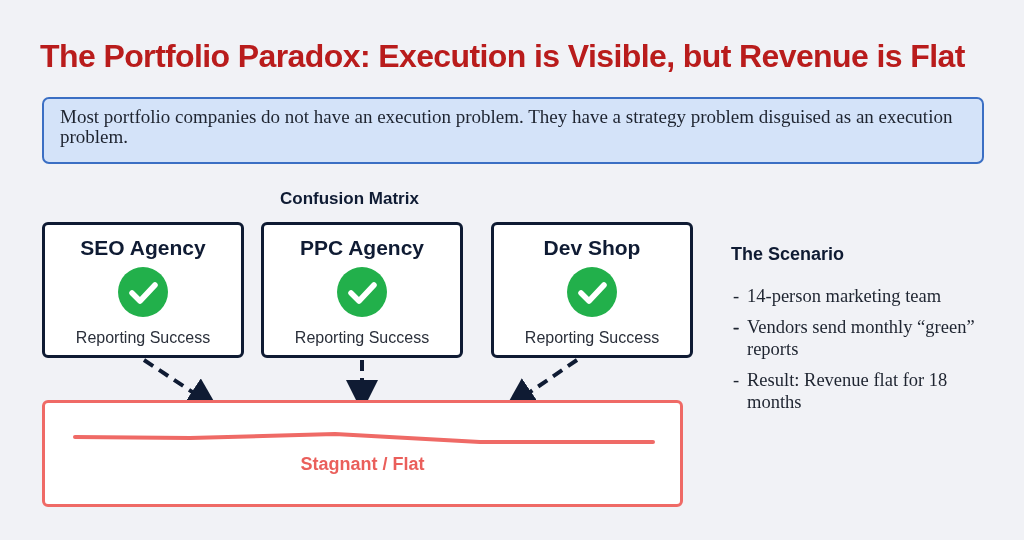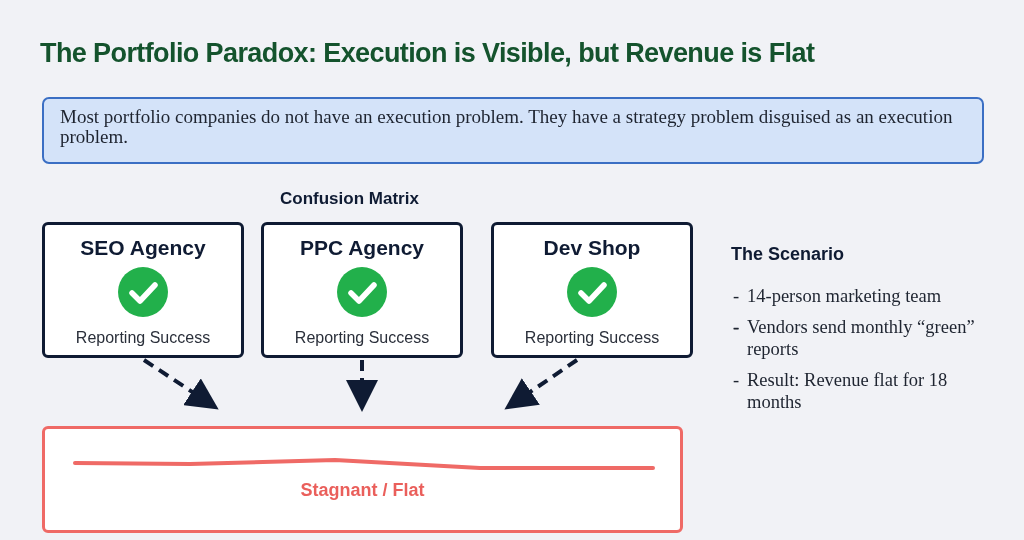--- a/index.html
+++ b/index.html
@@ -5,21 +5,21 @@
     * { box-sizing: border-box; margin: 0; padding: 0; }
     html, body {
       width: 1024px; height: 540px; overflow: hidden;
       background: #f1f2f6;
     }
     body { position: relative; font-family: "Liberation Sans", sans-serif; color: #0f1b33; }
 
     .title {
       position: absolute; left: 40px; top: 38px;
       font-family: "Liberation Sans", sans-serif;
-      font-size: 27px; font-weight: 700; color: #14532d;
+      font-size: 32px; font-weight: 700; color: #b91c1c;
       letter-spacing: -0.6px; white-space: nowrap; text-align: center;
     }
 
     .callout {
       position: absolute; left: 42px; top: 97px; width: 942px; height: 67px;
       background: #d4e3f9; border: 2px solid #3b6fc4; border-radius: 7px;
       padding: 8px 16px 0 16px;
       font-family: "Liberation Serif", serif; font-size: 19px; line-height: 20px;
       color: #1e2430;
     }
@@ -44,21 +44,21 @@
     }
     .vendor-card .check svg { position: absolute; left: 0; top: 0; }
     .vendor-card .status {
       position: absolute; left: 0; right: 0; top: 104px;
       font-size: 16px; color: #2a2f3a;
     }
 
     .arrows { position: absolute; left: 0; top: 0; }
 
     .revenue-box {
-      position: absolute; left: 42px; top: 426px; width: 641px; height: 107px;
+      position: absolute; left: 42px; top: 400px; width: 641px; height: 107px;
       background: #ffffff; border: 3px solid #ef6a66; border-radius: 6px;
     }
     .revenue-box .trend { position: absolute; left: 0; top: 0; }
     .revenue-box .headline {
       position: absolute; left: 0; right: 0; top: 51px; text-align: center;
       font-size: 18px; font-weight: 700; color: #ea5f5b;
     }
     .revenue-box .sub {
       position: absolute; left: 0; right: 0; top: 77px; text-align: center;
       font-size: 16px; color: #1e2430;

